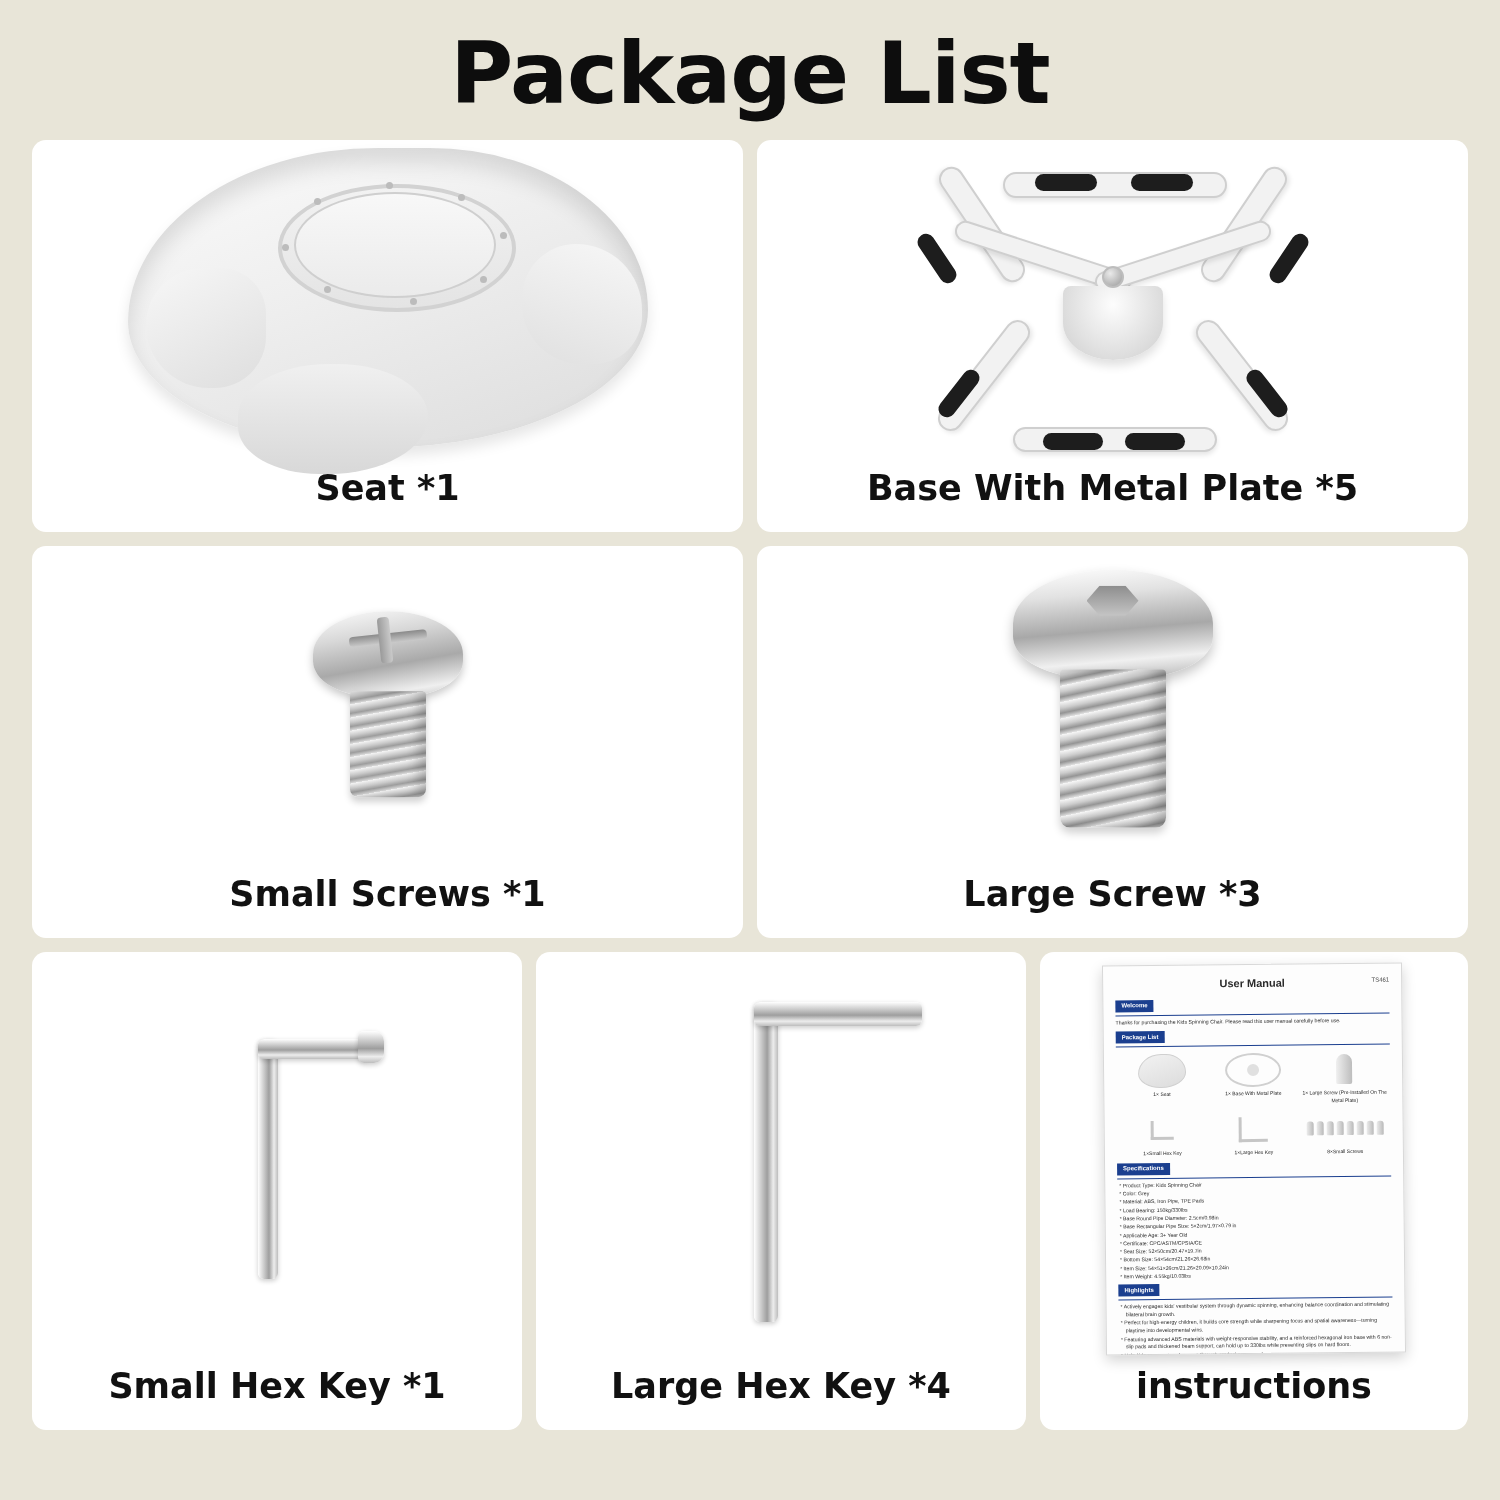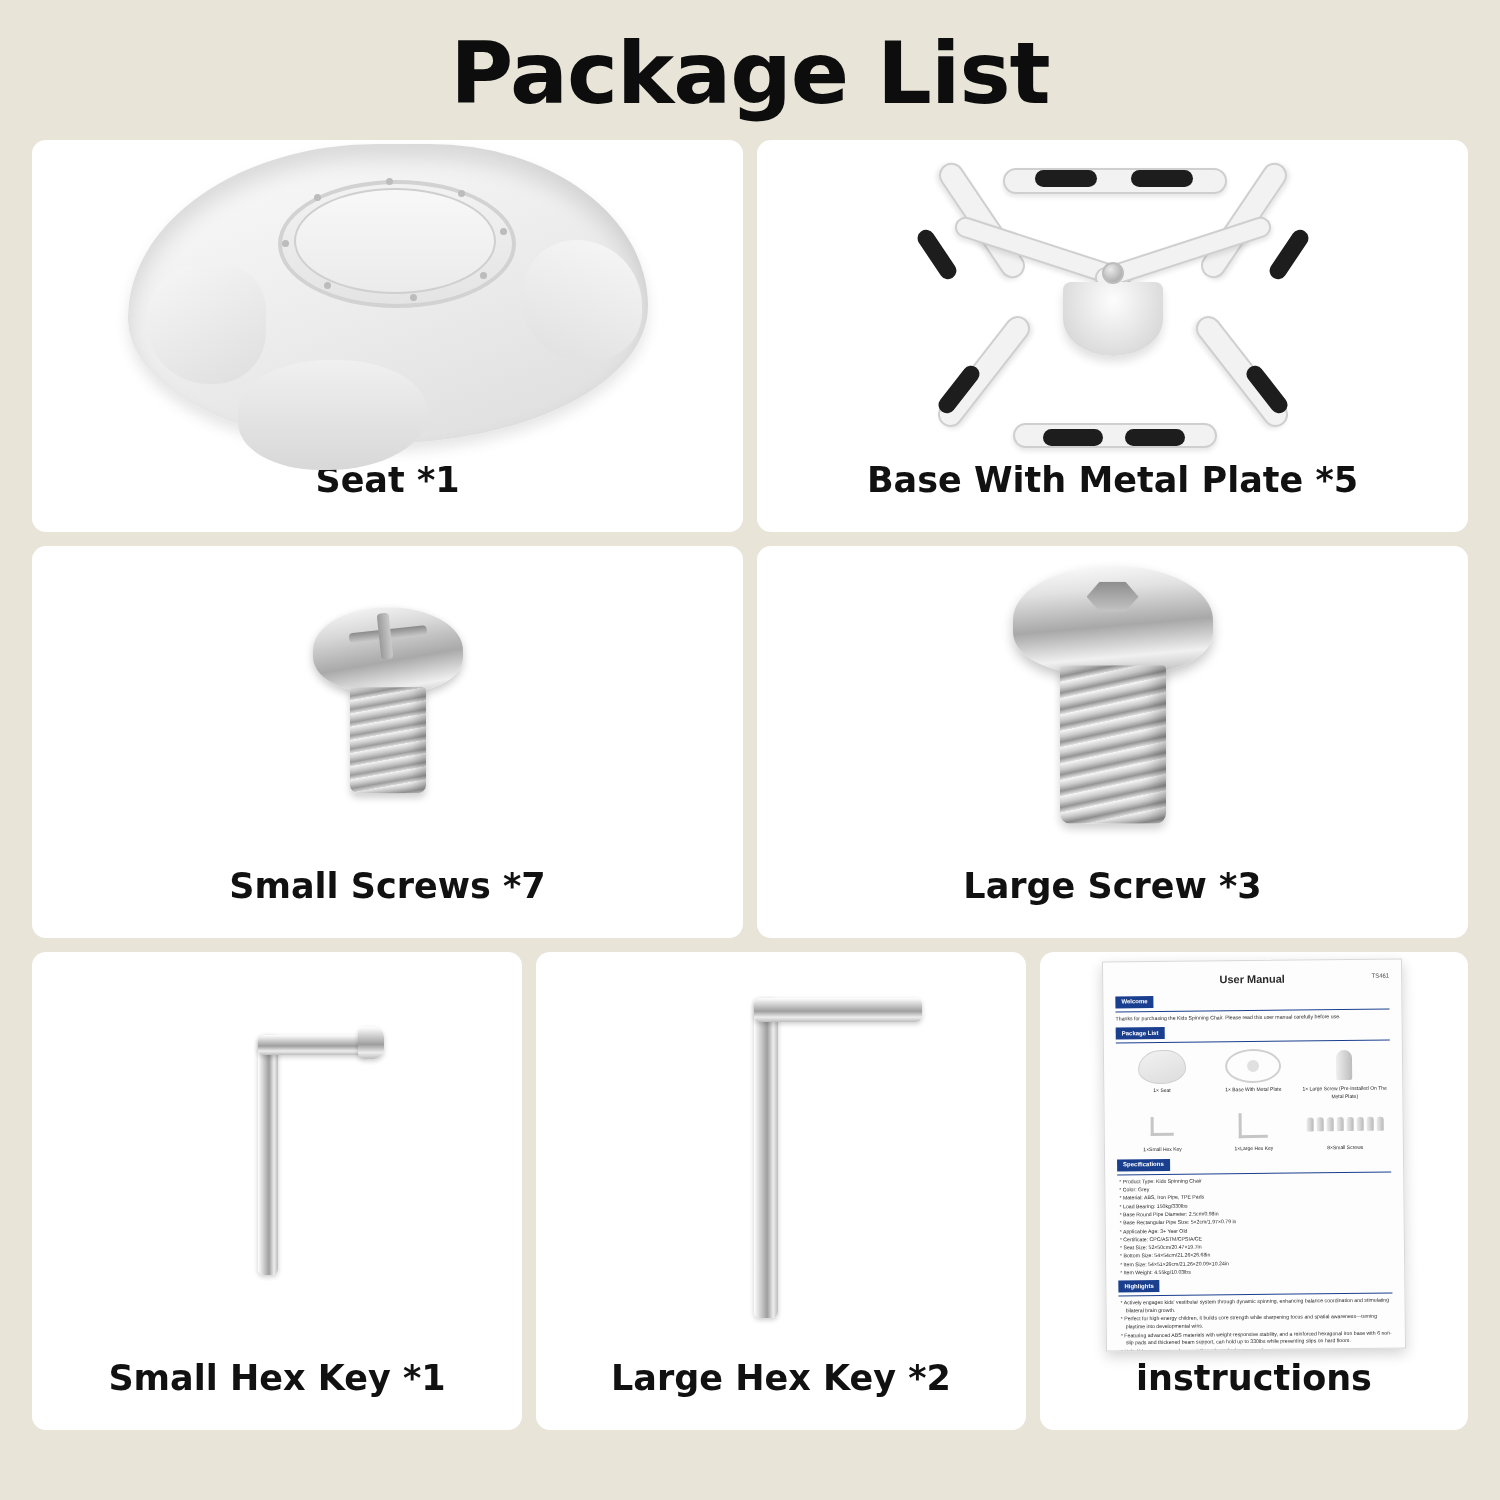--- a/index.html
+++ b/index.html
@@ -61,21 +61,21 @@
     flex: 1 1 auto;
     width: 100%;
     position: relative;
   }
   .caption {
     width: 100%;
     text-align: center;
     font-size: 35px;
     font-weight: bold;
     color: #111;
-    padding-bottom: 32px;
+    padding-bottom: 24px;
     line-height: 1.15;
     font-family: "DejaVu Sans", sans-serif;
   }
   .caption .sub {
     display: block;
     font-size: 27px;
     font-weight: normal;
     color: #1a1a1a;
     margin-top: 2px;
   }
@@ -293,21 +293,21 @@
       <div class="card">
         <div class="art">
           <div class="screw-small">
             <div class="sc-head"></div>
             <div class="sc-slot"></div>
             <div class="sc-slot2"></div>
             <div class="sc-shaft"></div>
           </div>
         </div>
         <div class="caption">
-          <span>Small Screws *7</span>
+          <span>Small Screws *1</span>
         </div>
       </div>
 
       <div class="card">
         <div class="art">
           <div class="screw-large">
             <div class="lg-head"></div>
             <div class="lg-hex"></div>
             <div class="lg-shaft"></div>
           </div>
@@ -334,21 +334,21 @@
       </div>
 
       <div class="card mid">
         <div class="art">
           <div class="hexkey" style="width:290px;height:330px;">
             <div class="hk-vert" style="left:118px; top:8px; width:24px; height:320px;"></div>
             <div class="hk-horz" style="left:118px; top:8px; width:168px; height:24px;"></div>
           </div>
         </div>
         <div class="caption">
-          <span>Large Hex Key *2</span>
+          <span>Large Hex Key *4</span>
         </div>
       </div>
 
       <div class="card manual">
         <div class="art">
           <div class="manual-sheet">
             <div class="m-title">
               <span>User Manual</span>
               <span class="m-code">TS461</span>
             </div>

